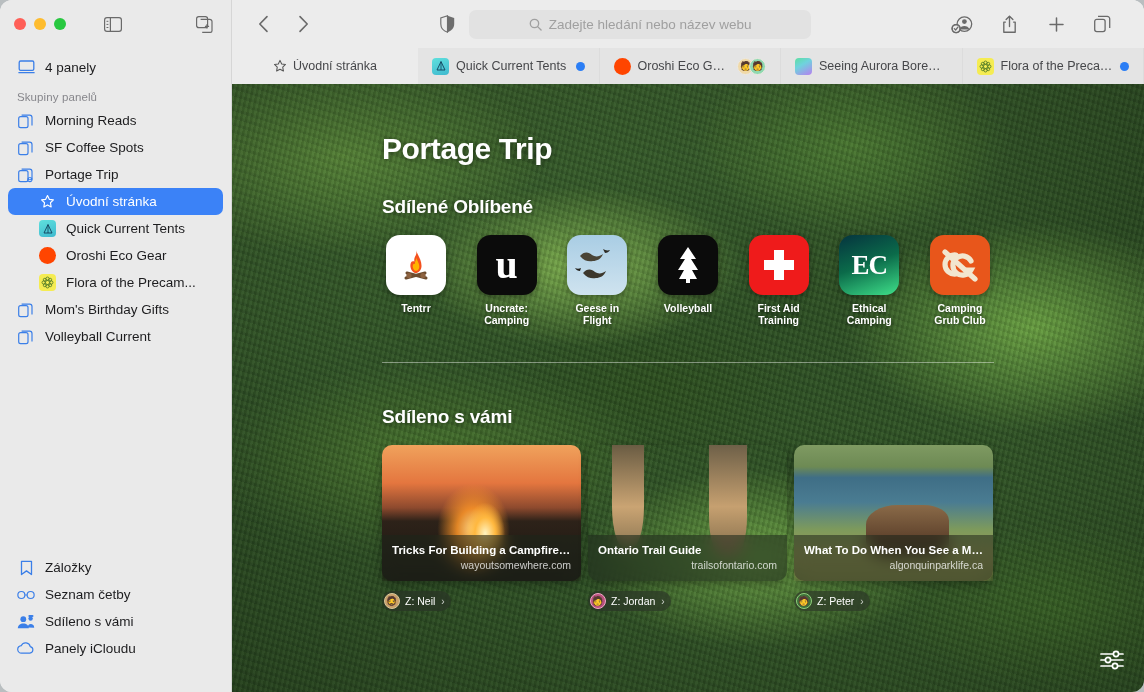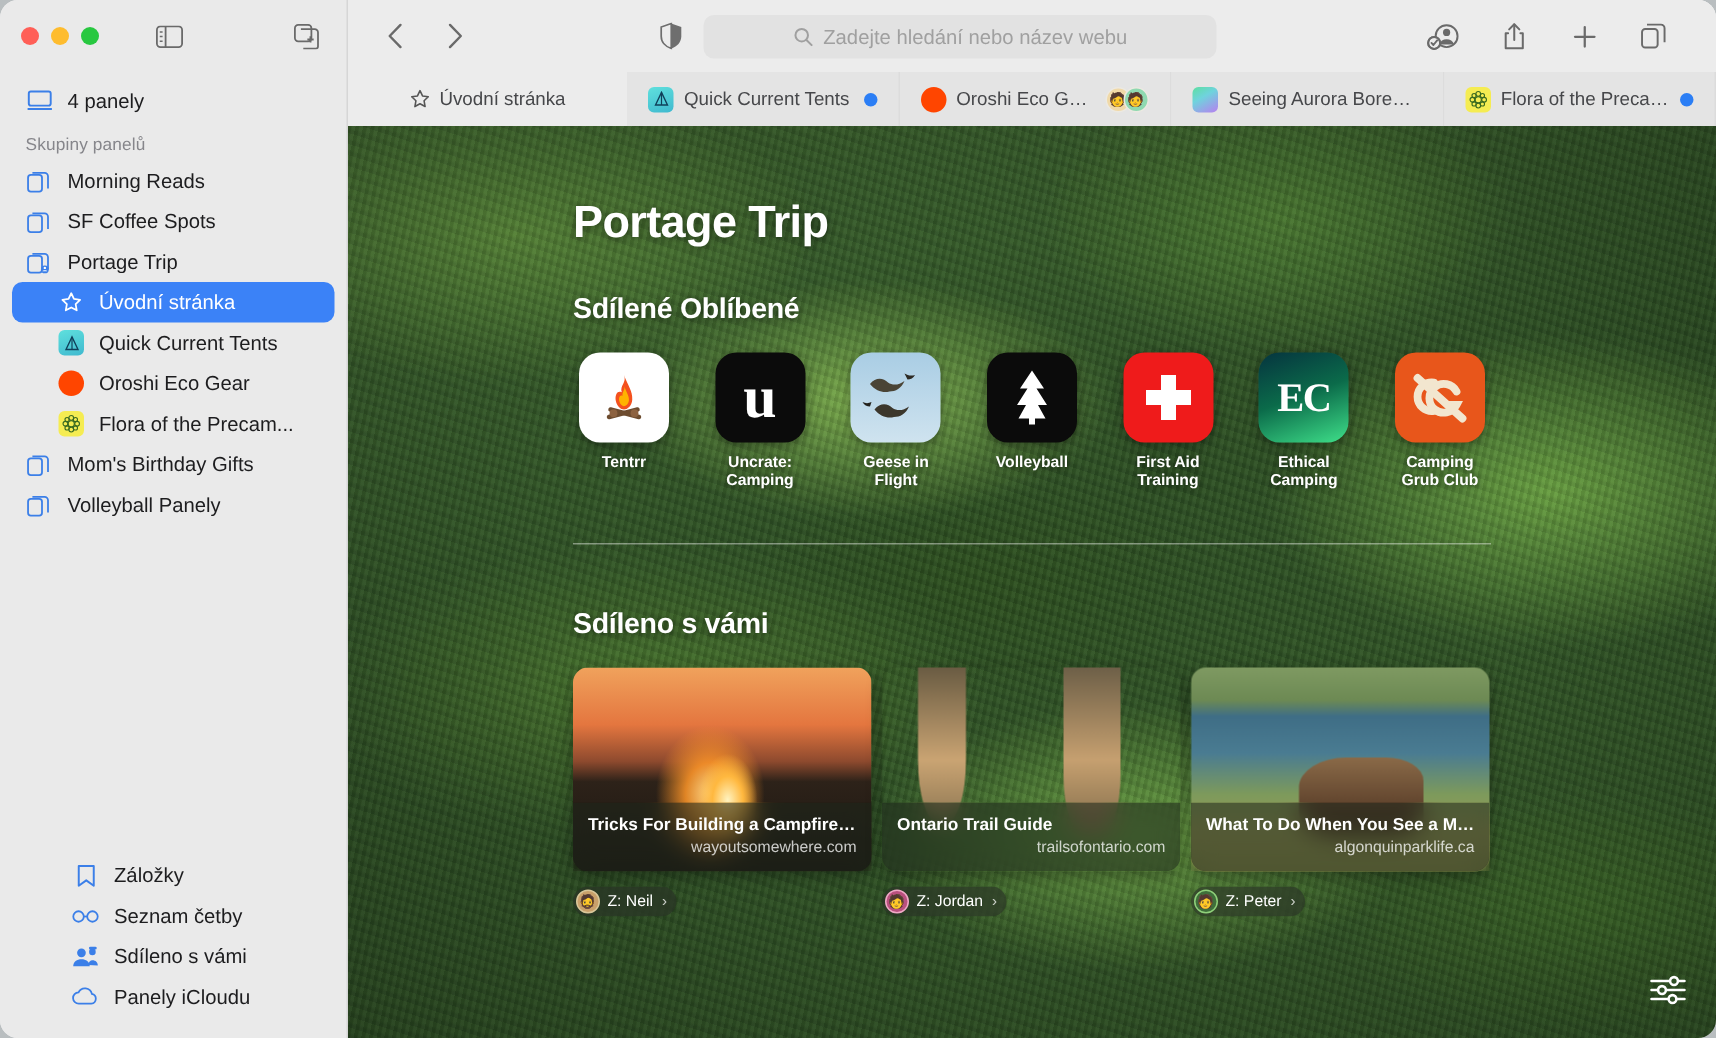--- a/index.html
+++ b/index.html
@@ -85,21 +85,21 @@
     background: linear-gradient(160deg,#5fe0dd 0%, #3fb9cf 100%);
     display:flex; align-items:center; justify-content:center;
   }
   .favico.oroshi { background: #ff4500; border-radius: 50%; }
   .favico.aurora { background: linear-gradient(150deg,#5ddfa0 0%,#6fd3dd 40%,#b77ff0 100%); }
   .favico.flora {
     background: #f5ec52;
     display:flex; align-items:center; justify-content:center;
   }
 
-  .sb-bottom { padding-bottom: 14px; margin-left: 31px; }
+  .sb-bottom { padding-bottom: 30px; }
   .sb-bottom .sb-row { height: 27px; }
 
   
   .main {
     flex: 1 1 auto;
     display: flex; flex-direction: column;
     position: relative;
     background: #ececec;
     min-width: 0;
   }
@@ -481,21 +481,21 @@
         <span class="sb-label">Mom's Birthday Gifts</span>
       </div>
 
       <div class="sb-row">
         <span class="sb-ico">
           <svg width="16" height="16" viewBox="0 0 16 16" fill="none" stroke="currentColor" stroke-width="1.2">
             <rect x="0.7" y="3.6" width="9.3" height="11.1" rx="1.9"></rect>
             <path d="M3.6 2.2h8.1a2.3 2.3 0 0 1 2.3 2.3v8.1"></path>
           </svg>
         </span>
-        <span class="sb-label">Volleyball Panely</span>
+        <span class="sb-label">Volleyball Current</span>
       </div>
     </div>
 
     <div class="sb-bottom">
       <div class="sb-row">
         <span class="sb-ico">
           <svg width="13" height="16" viewBox="0 0 13 16" fill="none" stroke="currentColor" stroke-width="1.3" stroke-linejoin="round">
             <path d="M1.5 1.3h10v13.2l-5-3.6-5 3.6z"></path>
           </svg>
         </span>

